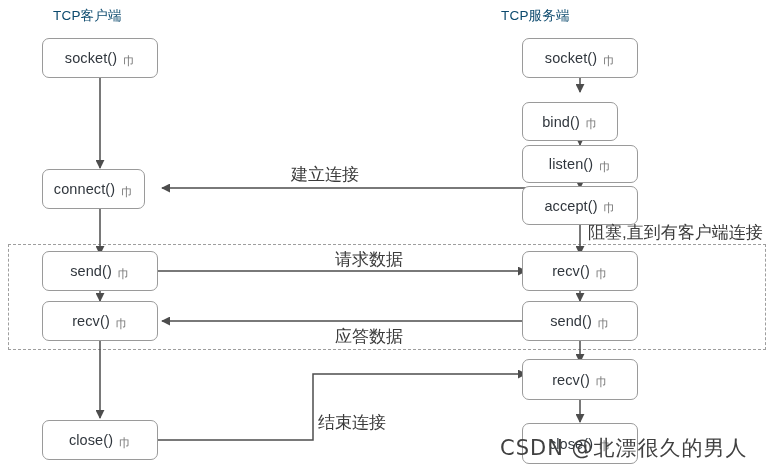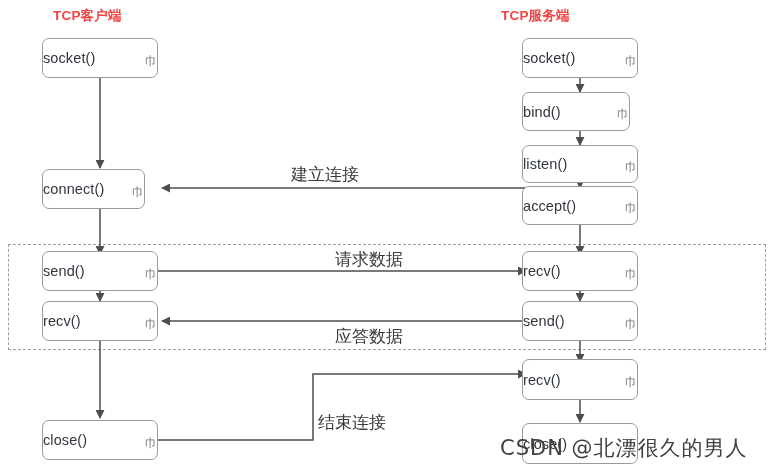--- a/index.html
+++ b/index.html
@@ -3,27 +3,27 @@
 <meta charset="utf-8">
 <style>
   html,body{margin:0;padding:0;background:#ffffff;}
   body{
     width:774px;height:464px;overflow:hidden;position:relative;
     font-family:"Liberation Sans","DejaVu Sans",sans-serif;
     color:#2b2b2b;
   }
   #diagram{position:absolute;left:0;top:0;width:774px;height:464px;}
   .col-title{
-    position:absolute;font-size:13.5px;color:#ef4444;
-    white-space:nowrap;letter-spacing:.2px;font-weight:bold;
+    position:absolute;font-size:13.5px;color:#0c4a6e;
+    white-space:nowrap;letter-spacing:.2px;
   }
   .node{
     position:absolute;box-sizing:border-box;
     border:1.3px solid #9a9a9a;border-radius:7px;background:#ffffff;
-    display:flex;align-items:center;justify-content:space-between;
+    display:flex;align-items:center;justify-content:center;
     font-size:14.5px;color:#30363d;white-space:nowrap;
   }
   .node .fn{letter-spacing:.1px;}
   .node .gl{
     display:inline-block;margin-left:6px;font-size:12px;color:#7a7a7a;
     position:relative;top:3px;font-family:"DejaVu Sans",sans-serif;
   }
   .edge-label{
     position:absolute;font-size:17px;color:#3a3a3a;white-space:nowrap;
   }
@@ -101,21 +101,21 @@
   <div class="node" style="left:42px;top:420px;width:116px;height:40px;">
     <span class="fn">close()</span>
     <span class="gl">巾</span>
   </div>
 
   <div class="node" style="left:522px;top:38px;width:116px;height:40px;">
     <span class="fn">socket()</span>
     <span class="gl">巾</span>
   </div>
 
-  <div class="node" style="left:522px;top:92px;width:108px;height:39px;">
+  <div class="node" style="left:522px;top:102px;width:96px;height:39px;">
     <span class="fn">bind()</span>
     <span class="gl">巾</span>
   </div>
 
   <div class="node" style="left:522px;top:145px;width:116px;height:38px;">
     <span class="fn">listen()</span>
     <span class="gl">巾</span>
   </div>
 
   <div class="node" style="left:522px;top:186px;width:116px;height:39px;">
@@ -138,20 +138,21 @@
     <span class="gl">巾</span>
   </div>
 
   <div class="node" style="left:522px;top:423px;width:116px;height:41px;">
     <span class="fn">close()</span>
     <span class="gl">巾</span>
   </div>
 
   <div class="edge-label" style="left:291px;top:163px;">建立连接</div>
 
+  <div class="edge-label" style="left:588px;top:221px;">阻塞,直到有客户端连接</div>
 
   <div class="edge-label" style="left:335px;top:248px;">请求数据</div>
 
   <div class="edge-label" style="left:335px;top:325px;">应答数据</div>
 
   <div class="edge-label" style="left:318px;top:411px;">结束连接</div>
 
   <div class="watermark" style="left:500px;top:434px;">CSDN @北漂很久的男人</div>
 
 </div>

